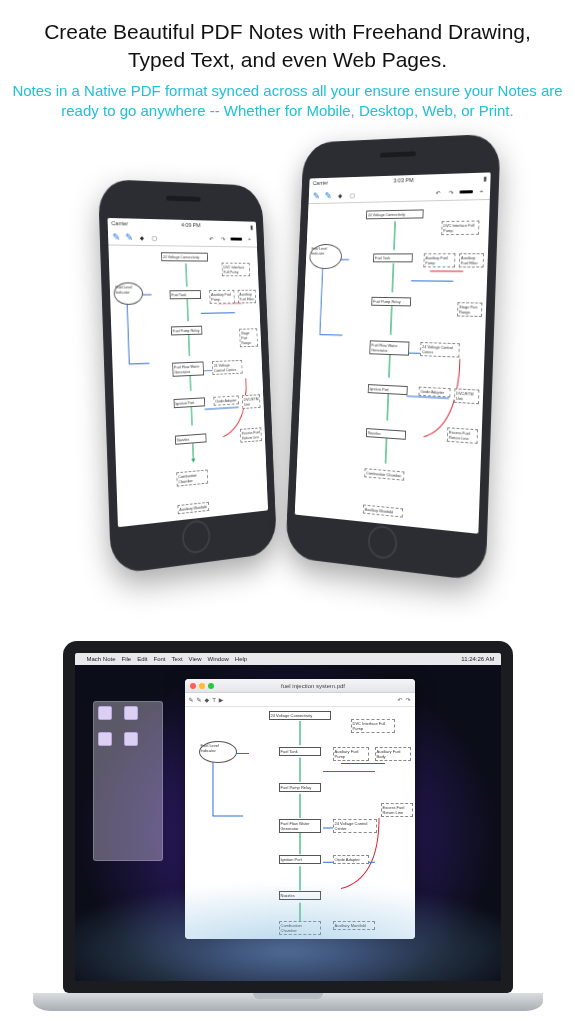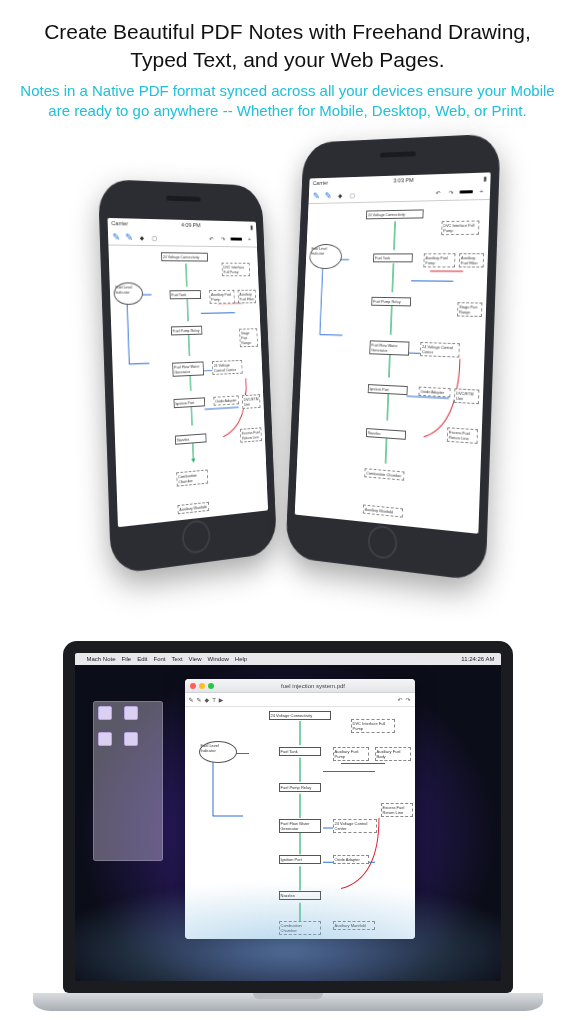--- a/index.html
+++ b/index.html
@@ -187,22 +187,22 @@
   .glow {
     position: absolute;
     bottom: -40px; left: -10%; right: -10%; height: 140px;
     background: radial-gradient(ellipse at center, rgba(120,180,220,.55), transparent 70%);
     filter: blur(4px);
   }
 </style>
 </head>
 <body>
 
-<div class="headline">Create Beautiful PDF Notes with Freehand Drawing, Typed Text, and your Web Pages.</div>
-<div class="subhead">Notes in a Native PDF format synced across all your devices ensure your Mobile are ready to go anywhere -- Whether for Mobile, Desktop, Web, or Print.</div>
+<div class="headline">Create Beautiful PDF Notes with Freehand Drawing, Typed Text, and even Web Pages.</div>
+<div class="subhead">Notes in a Native PDF format synced across all your ensure ensure your Notes are ready to go anywhere -- Whether for Mobile, Desktop, Web, or Print.</div>
 
 <div class="phones">
 
   <div class="phone left">
     <div class="screen">
       <div class="statusbar">
         <span>Carrier</span>
         <span>4:09 PM</span>
         <span>▮</span>
       </div>

